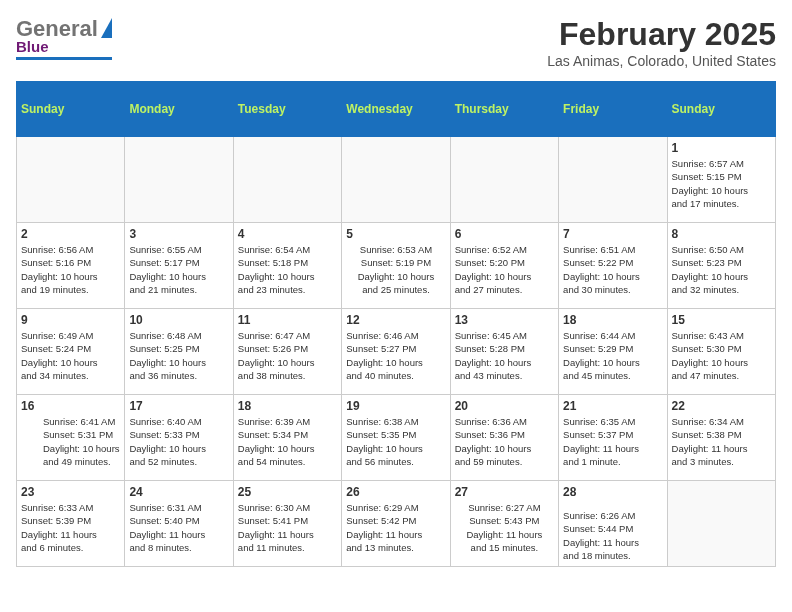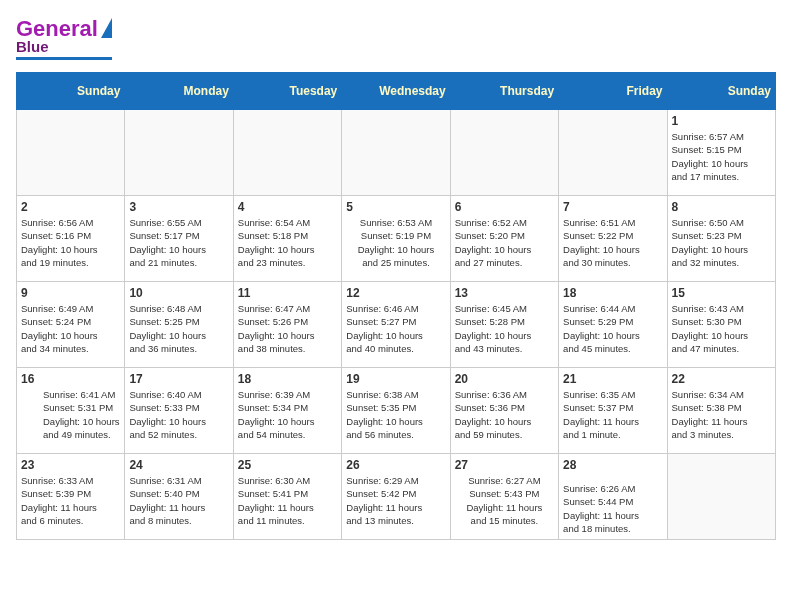--- a/index.html
+++ b/index.html
@@ -34,23 +34,23 @@
       font-weight: normal;
       color: #555;
     }
     .calendar {
       width: 100%;
       border-collapse: collapse;
       font-size: 10.5px;
     }
     .calendar thead tr th {
       background: #1a6fbd;
-      color: #fef9c3;
-      padding: 11px 4px;
-      text-align: right;
+      color: #bef264;
+      padding: 20px 4px;
+      text-align: left;
       font-size: 12px;
       border: 1px solid #1a6fbd;
     }
     .calendar tbody tr td {
       vertical-align: top;
       border: 1px solid #ccc;
       padding: 4px;
       width: calc(100% / 7);
       height: 86px;
       background: #fff;
@@ -69,27 +69,31 @@
       font-size: 9.5px;
       line-height: 1.4;
     }
   </style>
 </head>
 <body>
 
 <div class="header">
   <div class="logo">
     <div style="display:flex;align-items:center;">
-      <span style="font-size:22px;font-weight:bold;color:#a21caf;">General</span>
+      <span style="font-size:22px;font-weight:bold;color:#737373;">General</span>
       <span style="display:inline-block;width:0;height:0;border-left:11px solid transparent;border-bottom:20px solid #1a6fbd;margin-left:3px;margin-bottom:2px;"></span>
     </div>
     <div style="display:flex;align-items:center;margin-top:-4px;">
       <span style="font-size:15px;font-weight:bold;color:#701a75;">Blue</span>
     </div>
     <div style="height:3px;background:#1a6fbd;width:100%;margin-top:2px;"></div>
+  </div>
+  <div class="title-block">
+    <h1>February 2025</h1>
+    <h2>Las Animas, Colorado, United States</h2>
   </div>
 </div>
 
 <table class="calendar">
   <thead>
     <tr>
     <th>Sunday</th>
         <th>Monday</th>
         <th>Tuesday</th>
         <th>Wednesday</th>

